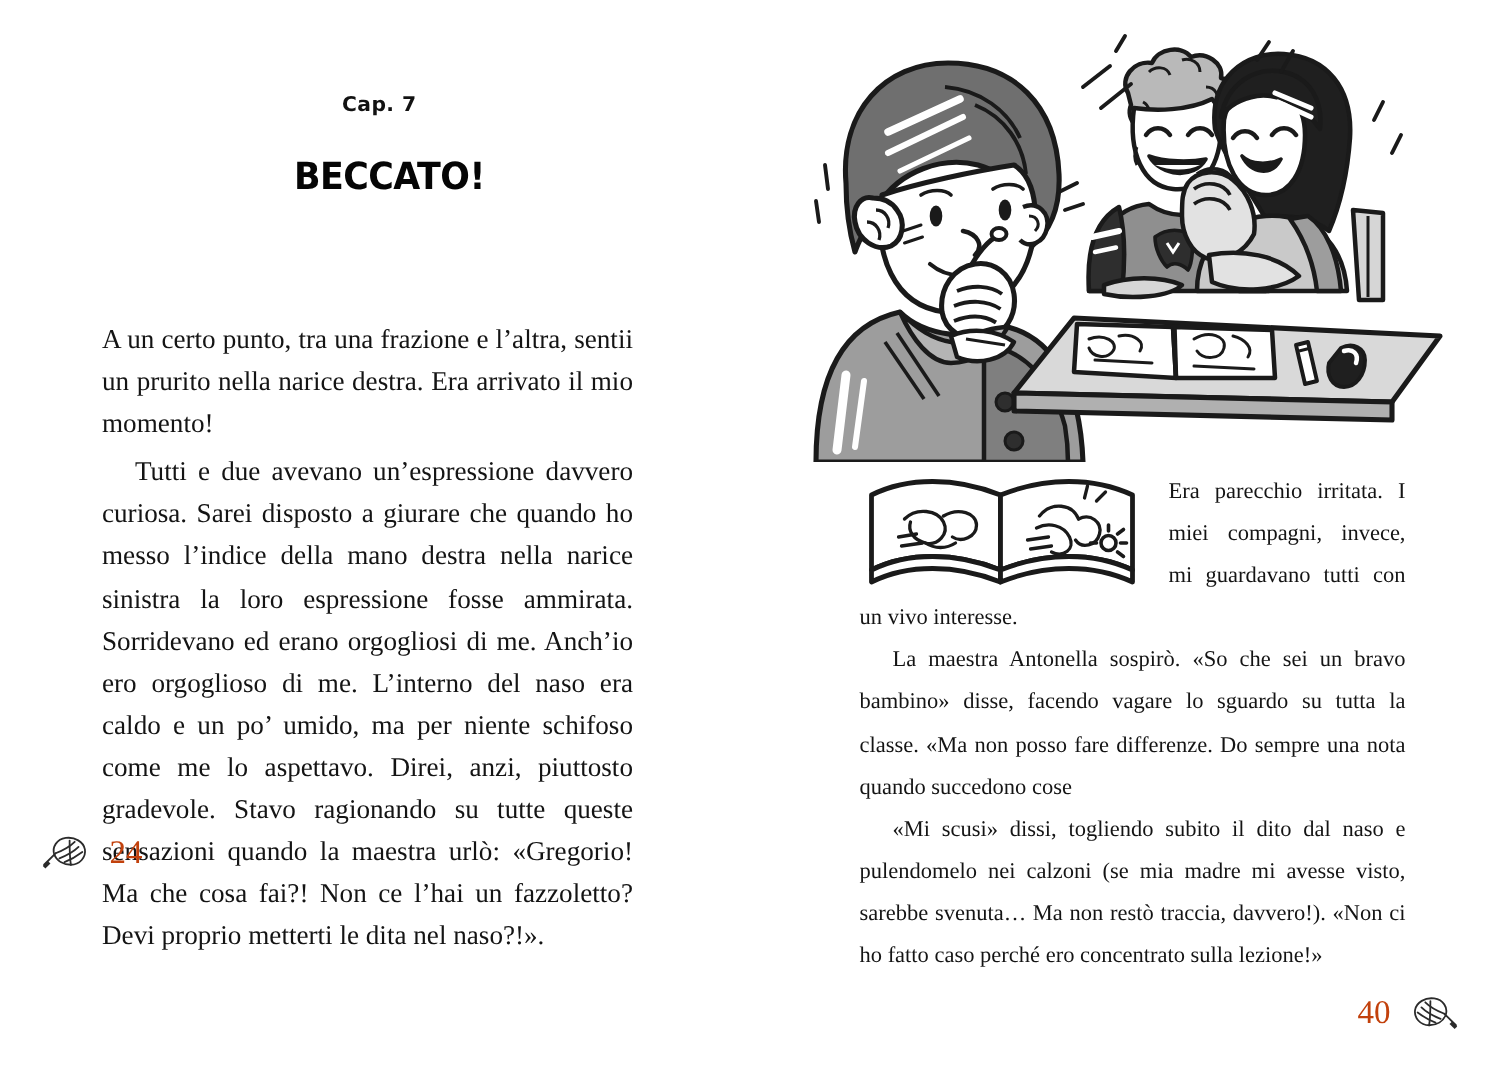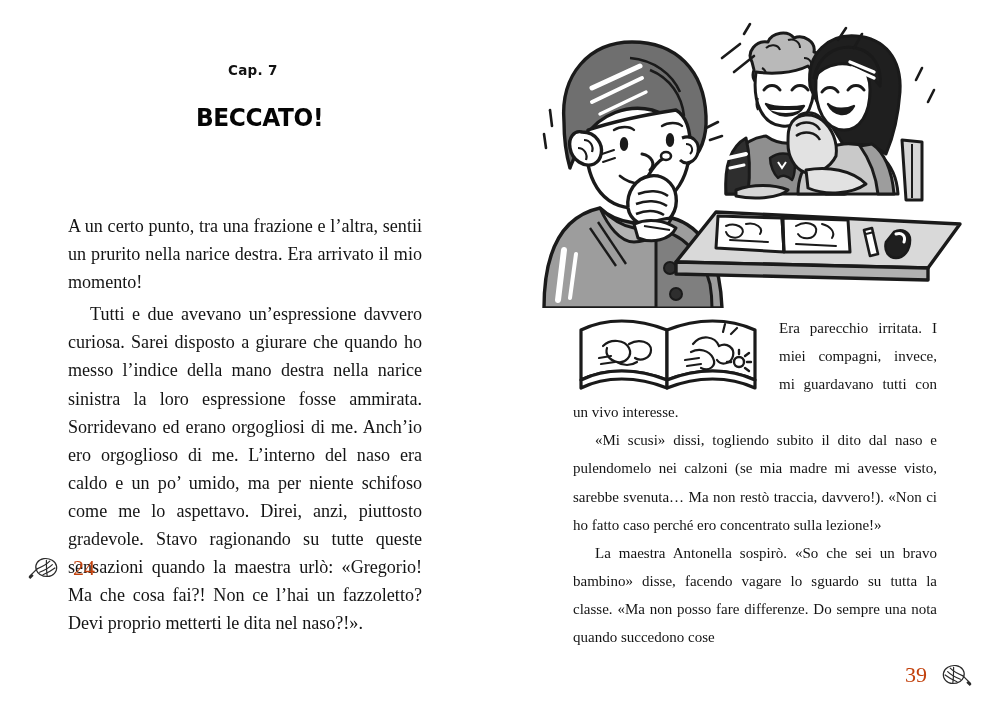--- a/index.html
+++ b/index.html
@@ -365,26 +365,26 @@
             <path d="M166 40 L166 36"></path>
             <path d="M174 48 L178 48"></path>
             <path d="M172 42 L176 39"></path>
             <path d="M172 54 L176 57"></path>
             <path d="M158 48 L154 48"></path>
           </g>
         </svg>
       </span>
 
       <p>Era parecchio irritata. I miei compagni, invece, mi guardavano tutti con un vivo interesse.</p>
+      <p class="indent">La maestra Antonella sospirò. «So che sei un bravo bambino» disse, facendo vagare lo sguardo su tutta la classe. «Ma non posso fare differenze. Do sempre una nota quando succedono cose</p>
       <p class="indent">«Mi scusi» dissi, togliendo subito il dito dal naso e pulendomelo nei calzoni (se mia madre mi avesse visto, sarebbe svenuta… Ma non restò traccia, davvero!). «Non ci ho fatto caso perché ero concentrato sulla lezione!»</p>
-      <p class="indent">La maestra Antonella sospirò. «So che sei un bravo bambino» disse, facendo vagare lo sguardo su tutta la classe. «Ma non posso fare differenze. Do sempre una nota quando succedono cose</p>
     </div>
 
     <div class="folio folio-right">
-      <span>39</span>
+      <span>40</span>
       <span class="quill flip">
         <svg viewBox="0 0 40 28" xmlns="http://www.w3.org/2000/svg">
           <g fill="none" stroke="#2b2b2b" stroke-width="1.4" stroke-linecap="round" stroke-linejoin="round">
             <path d="M4 24 L13 15"></path>
             <path d="M12 16 C10 10 14 4 21 3 C28 2 35 6 36 12 C37 18 32 24 25 24 C19 24 14 21 12 16 Z"></path>
             <path d="M13 15 C18 13 24 10 28 6"></path>
             <path d="M16 19 C21 17 27 14 31 10"></path>
             <path d="M20 22 C25 20 30 17 34 14"></path>
             <path d="M24 5 C24 11 24 18 25 24"></path>
           </g>

